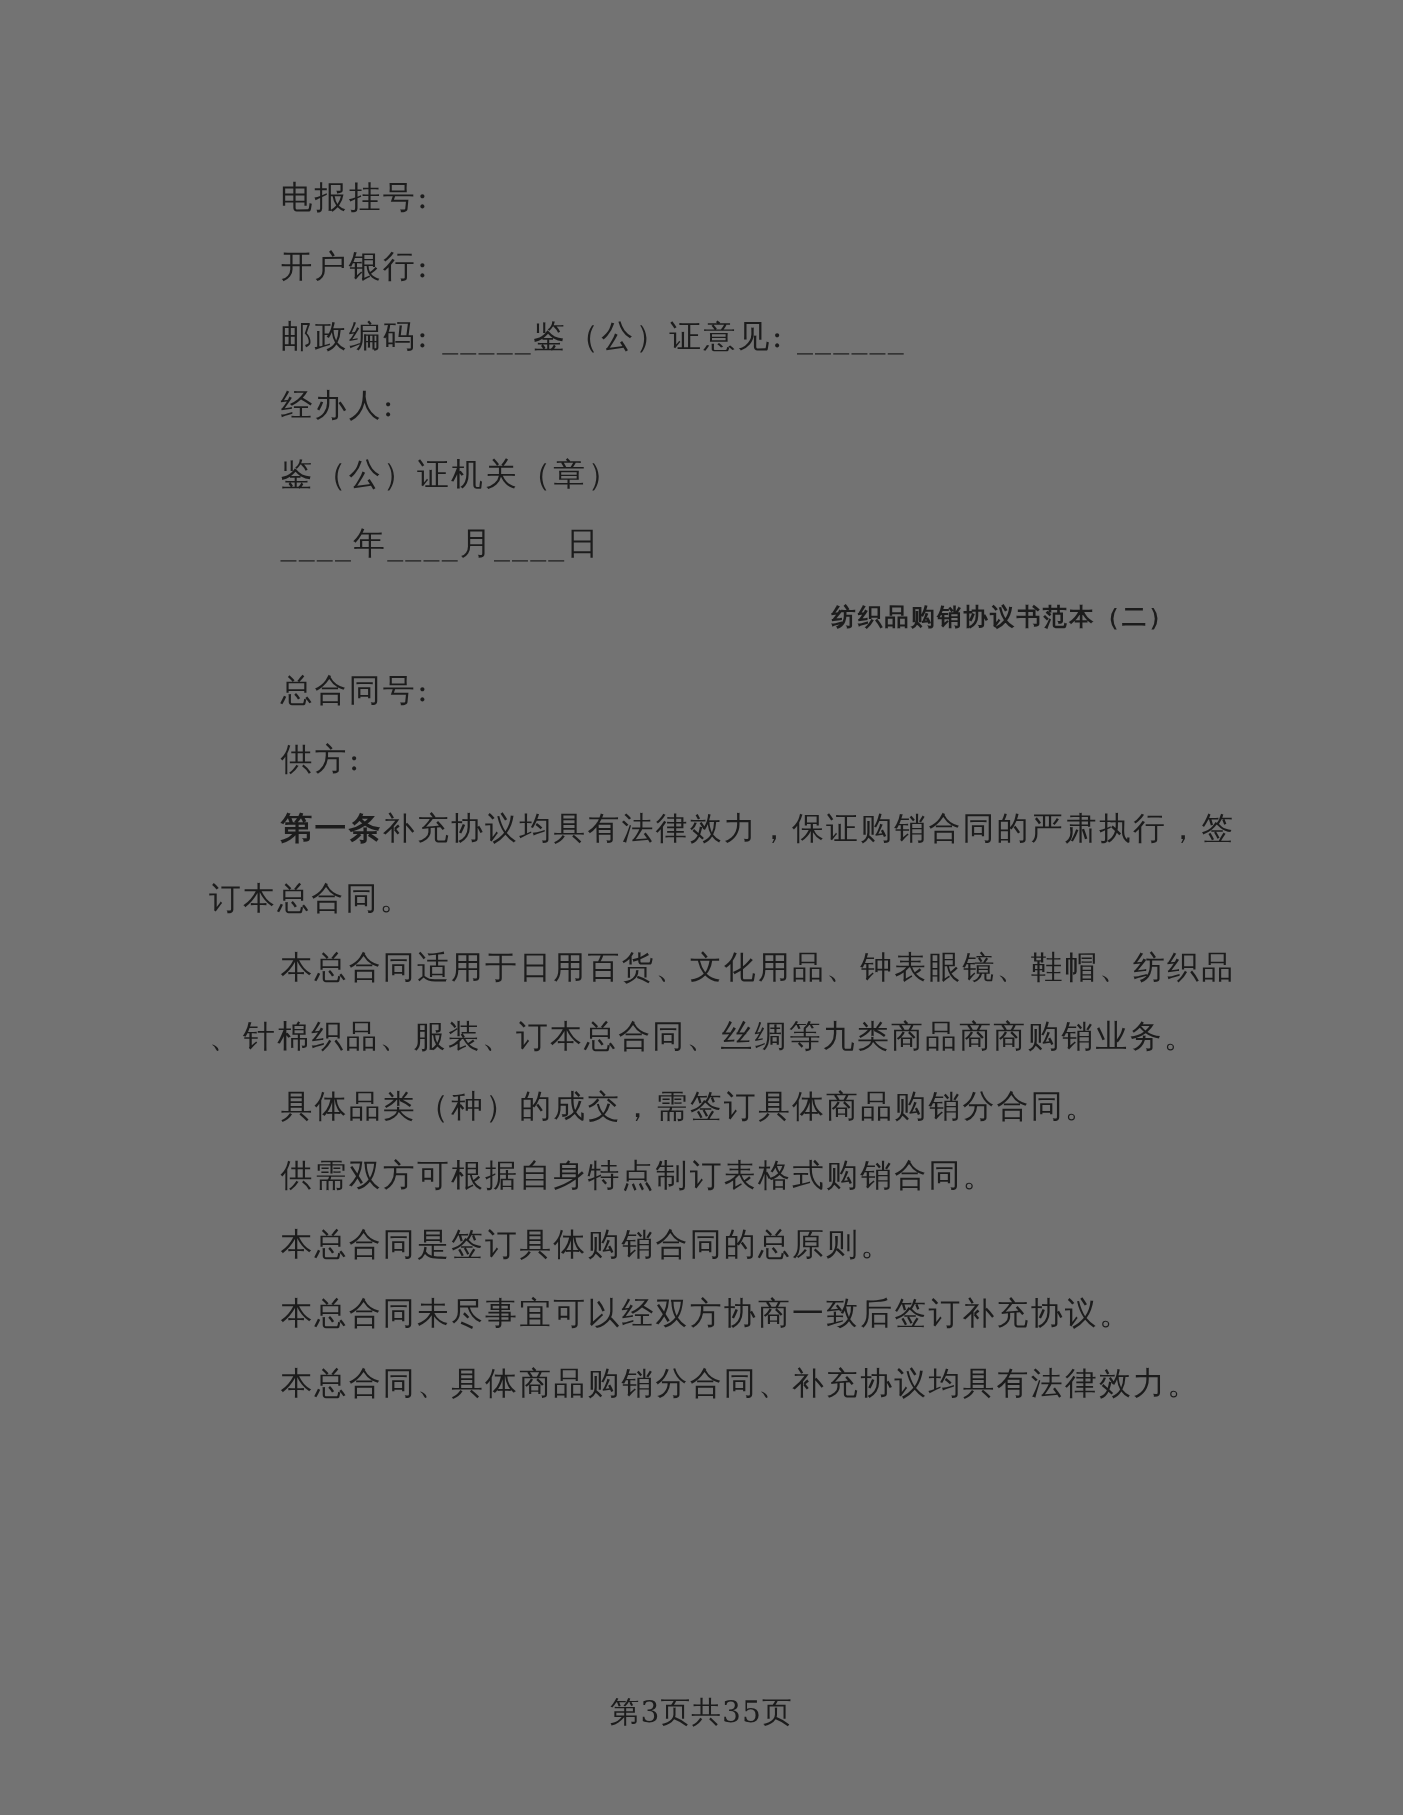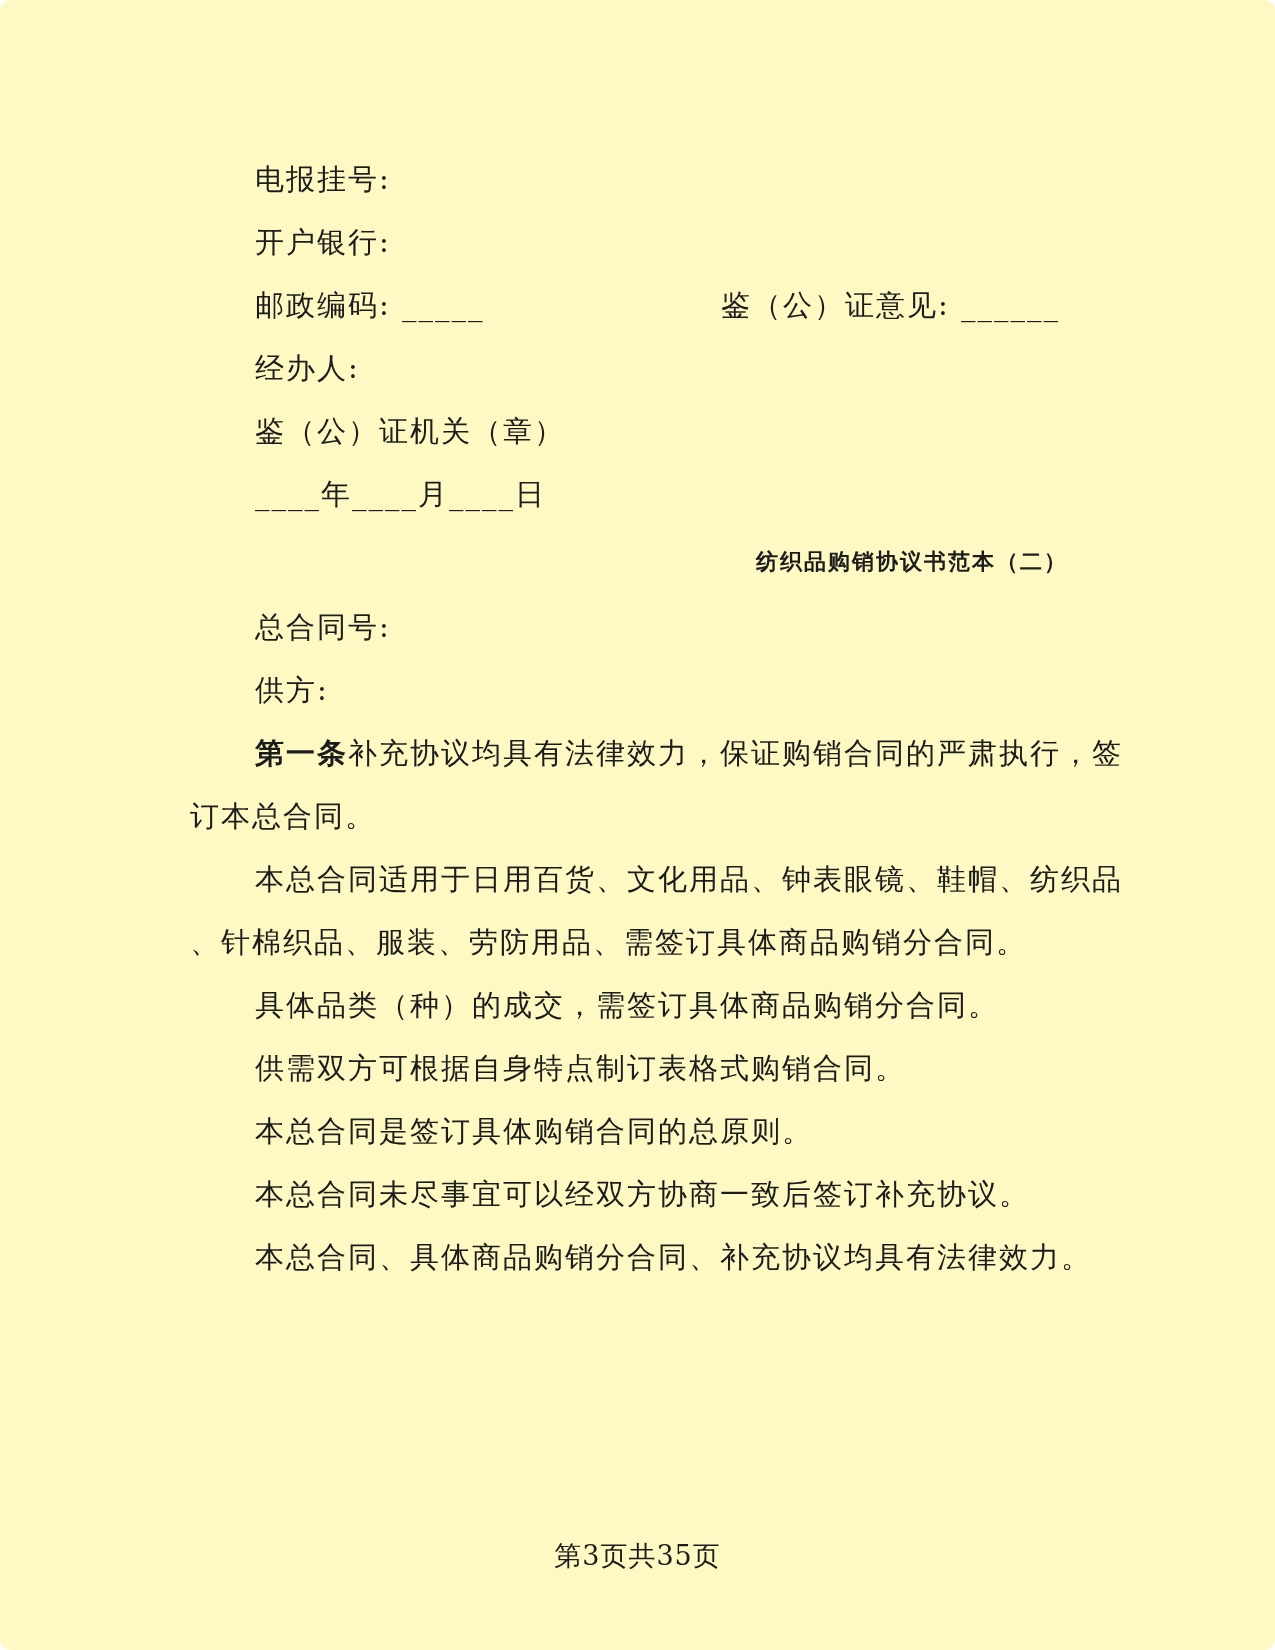--- a/index.html
+++ b/index.html
@@ -11,42 +11,41 @@
     position: relative;
     width: 1275px;
     height: 1650px;
     font-family: "DejaVu Serif", "Liberation Serif", serif;
     color: #1c1c1c;
     overflow: hidden;
   }
   .page {
     position: absolute;
     inset: 0;
-    background: #fef9c3;
-    border-radius: 11px;
+    background: #737373;
   }
   .content {
     position: absolute;
     left: 190px;
     top: 148px;
     width: 878px;
   }
   .line {
     height: 63px;
     line-height: 63px;
     font-size: 29px;
     letter-spacing: 2px;
     white-space: nowrap;
   }
   .line.indent {
     padding-left: 65px;
   }
   .line.split {
     display: flex;
-    justify-content: space-between;
+    justify-content: flex-start;
     padding-right: 8px;
   }
   .doc-title {
     height: 70px;
     line-height: 70px;
     font-size: 22px;
     font-weight: bold;
     text-align: right;
     letter-spacing: 2px;
     white-space: nowrap;
@@ -80,21 +79,21 @@
         <div class="line indent"><span>鉴（公）证机关（章）</span></div>
         <div class="line indent"><span>____年____月____日</span></div>
       </div>
     <div class="doc-title">纺织品购销协议书范本（二）</div>
     <div id="body-block">
         <div class="line indent"><span>总合同号:</span></div>
         <div class="line indent"><span>供方:</span></div>
         <div class="line indent"><span class="clause-lead">第一条</span><span>补充协议均具有法律效力，保证购销合同的严肃执行，签</span></div>
         <div class="line"><span>订本总合同。</span></div>
         <div class="line indent"><span>本总合同适用于日用百货、文化用品、钟表眼镜、鞋帽、纺织品</span></div>
-        <div class="line"><span>、针棉织品、服装、劳防用品、需签订具体商品购销分合同。</span></div>
+        <div class="line"><span>、针棉织品、服装、订本总合同、丝绸等九类商品商商购销业务。</span></div>
         <div class="line indent"><span>具体品类（种）的成交，需签订具体商品购销分合同。</span></div>
         <div class="line indent"><span>供需双方可根据自身特点制订表格式购销合同。</span></div>
         <div class="line indent"><span>本总合同是签订具体购销合同的总原则。</span></div>
         <div class="line indent"><span>本总合同未尽事宜可以经双方协商一致后签订补充协议。</span></div>
         <div class="line indent"><span>本总合同、具体商品购销分合同、补充协议均具有法律效力。</span></div>
       </div>
   </div>
   <div class="footer">第3页共35页</div>
 </div>
 

